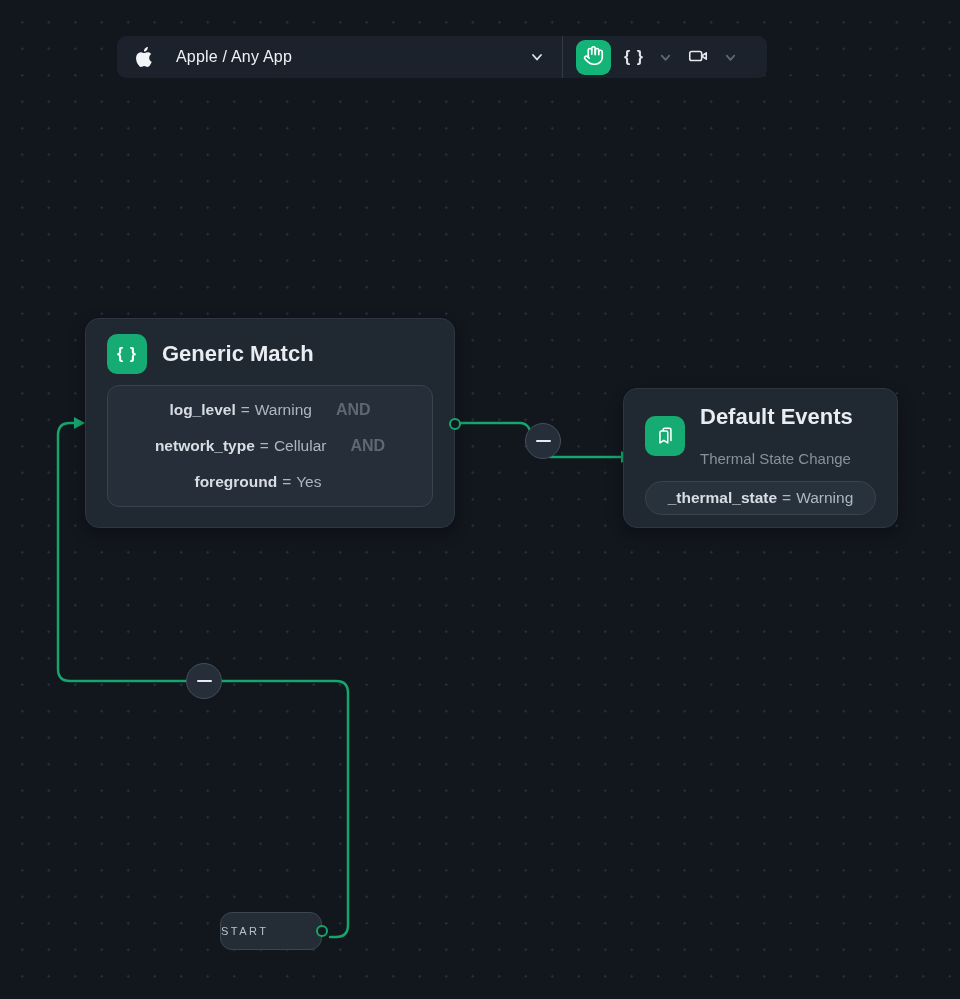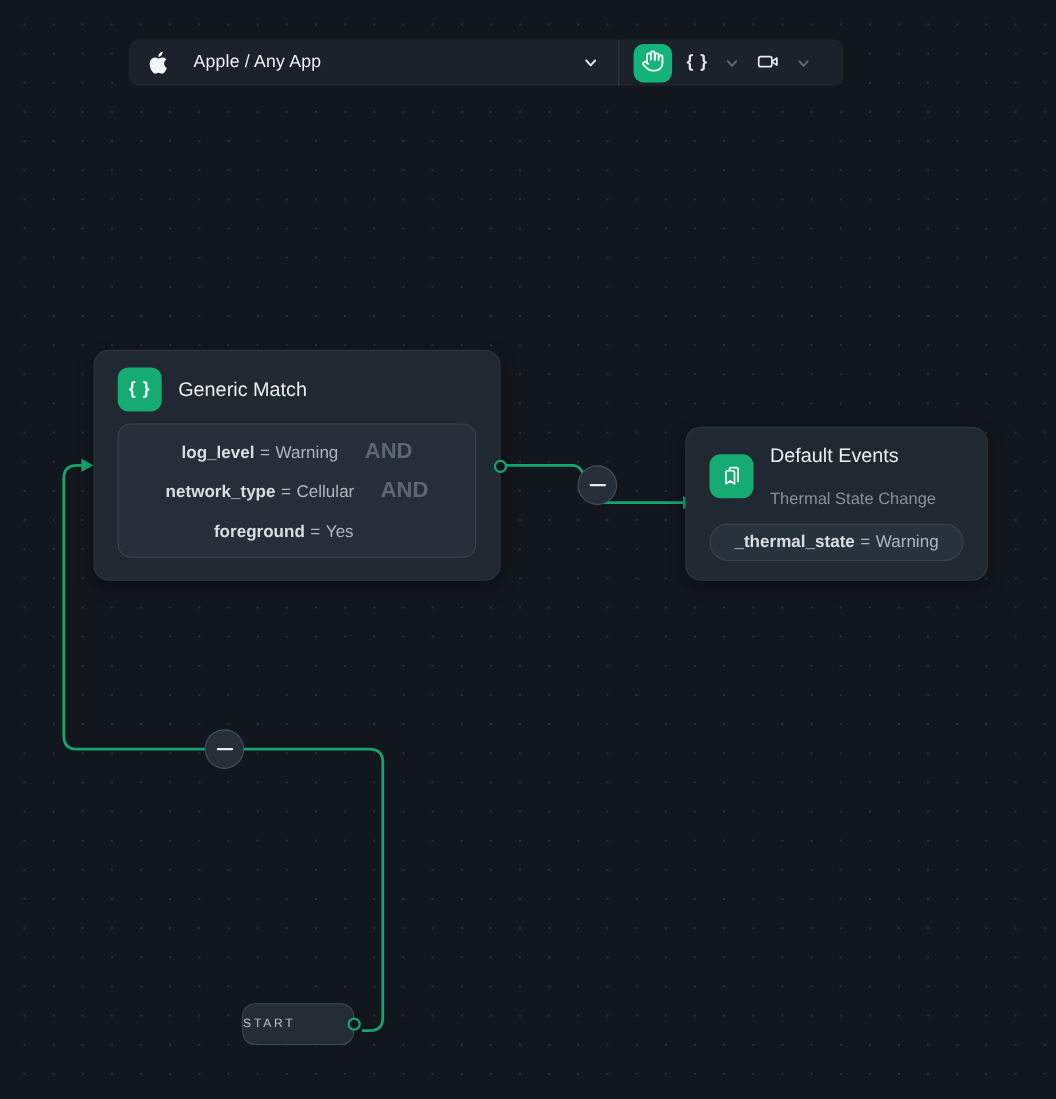--- a/index.html
+++ b/index.html
@@ -46,33 +46,33 @@
     box-sizing:border-box;z-index:2;box-shadow:0 6px 16px rgba(0,0,0,.28);
   }
   .node-gm{left:85px;top:318px;width:370px;height:210px;}
   .node-de{left:623px;top:388px;width:275px;height:140px;}
   .node-header{display:flex;align-items:center;gap:15px;padding:15px 20px 10px 21px;}
   .node-icon{
     width:40px;height:40px;border-radius:10px;background:#16ab72;flex:0 0 40px;
     display:flex;align-items:center;justify-content:center;
     color:#fff;font-size:16px;font-weight:700;letter-spacing:1px;
   }
-  .node-title{color:#e9edf1;font-size:18px;font-weight:400;}
+  .node-title{color:#e9edf1;font-size:22px;font-weight:700;}
   .node-subtitle{color:#87919c;font-size:15px;margin-top:20px;}
   .cond-box{
     margin:1px 21px 0 21px;height:122px;box-sizing:border-box;
     background:#252e39;border:1px solid #39434e;border-radius:12px;
     display:flex;flex-direction:column;justify-content:space-around;
     padding:6px 0;
   }
   .cond-row{text-align:center;font-size:15.5px;white-space:nowrap;}
   .cond-key{font-weight:700;color:#d7dde3;}
   .cond-op{color:#aeb6bf;margin-left:5px;}
   .cond-val{color:#aeb6bf;margin-left:5px;}
-  .cond-and{color:#5d6873;font-weight:700;font-size:20px;margin-left:24px;}
+  .cond-and{color:#5d6873;font-weight:700;font-size:16px;margin-left:24px;}
   .pill{
     margin:4px 21px 0 21px;height:34px;box-sizing:border-box;
     background:#28323d;border:1px solid #39434e;border-radius:17px;
     display:flex;align-items:center;justify-content:center;
     font-size:15.5px;white-space:nowrap;text-align:center;
   }
   
   .start-node{
     position:absolute;left:220px;top:912px;width:102px;height:38px;
     background:#242c36;border:1px solid #3d4752;border-radius:12px;

